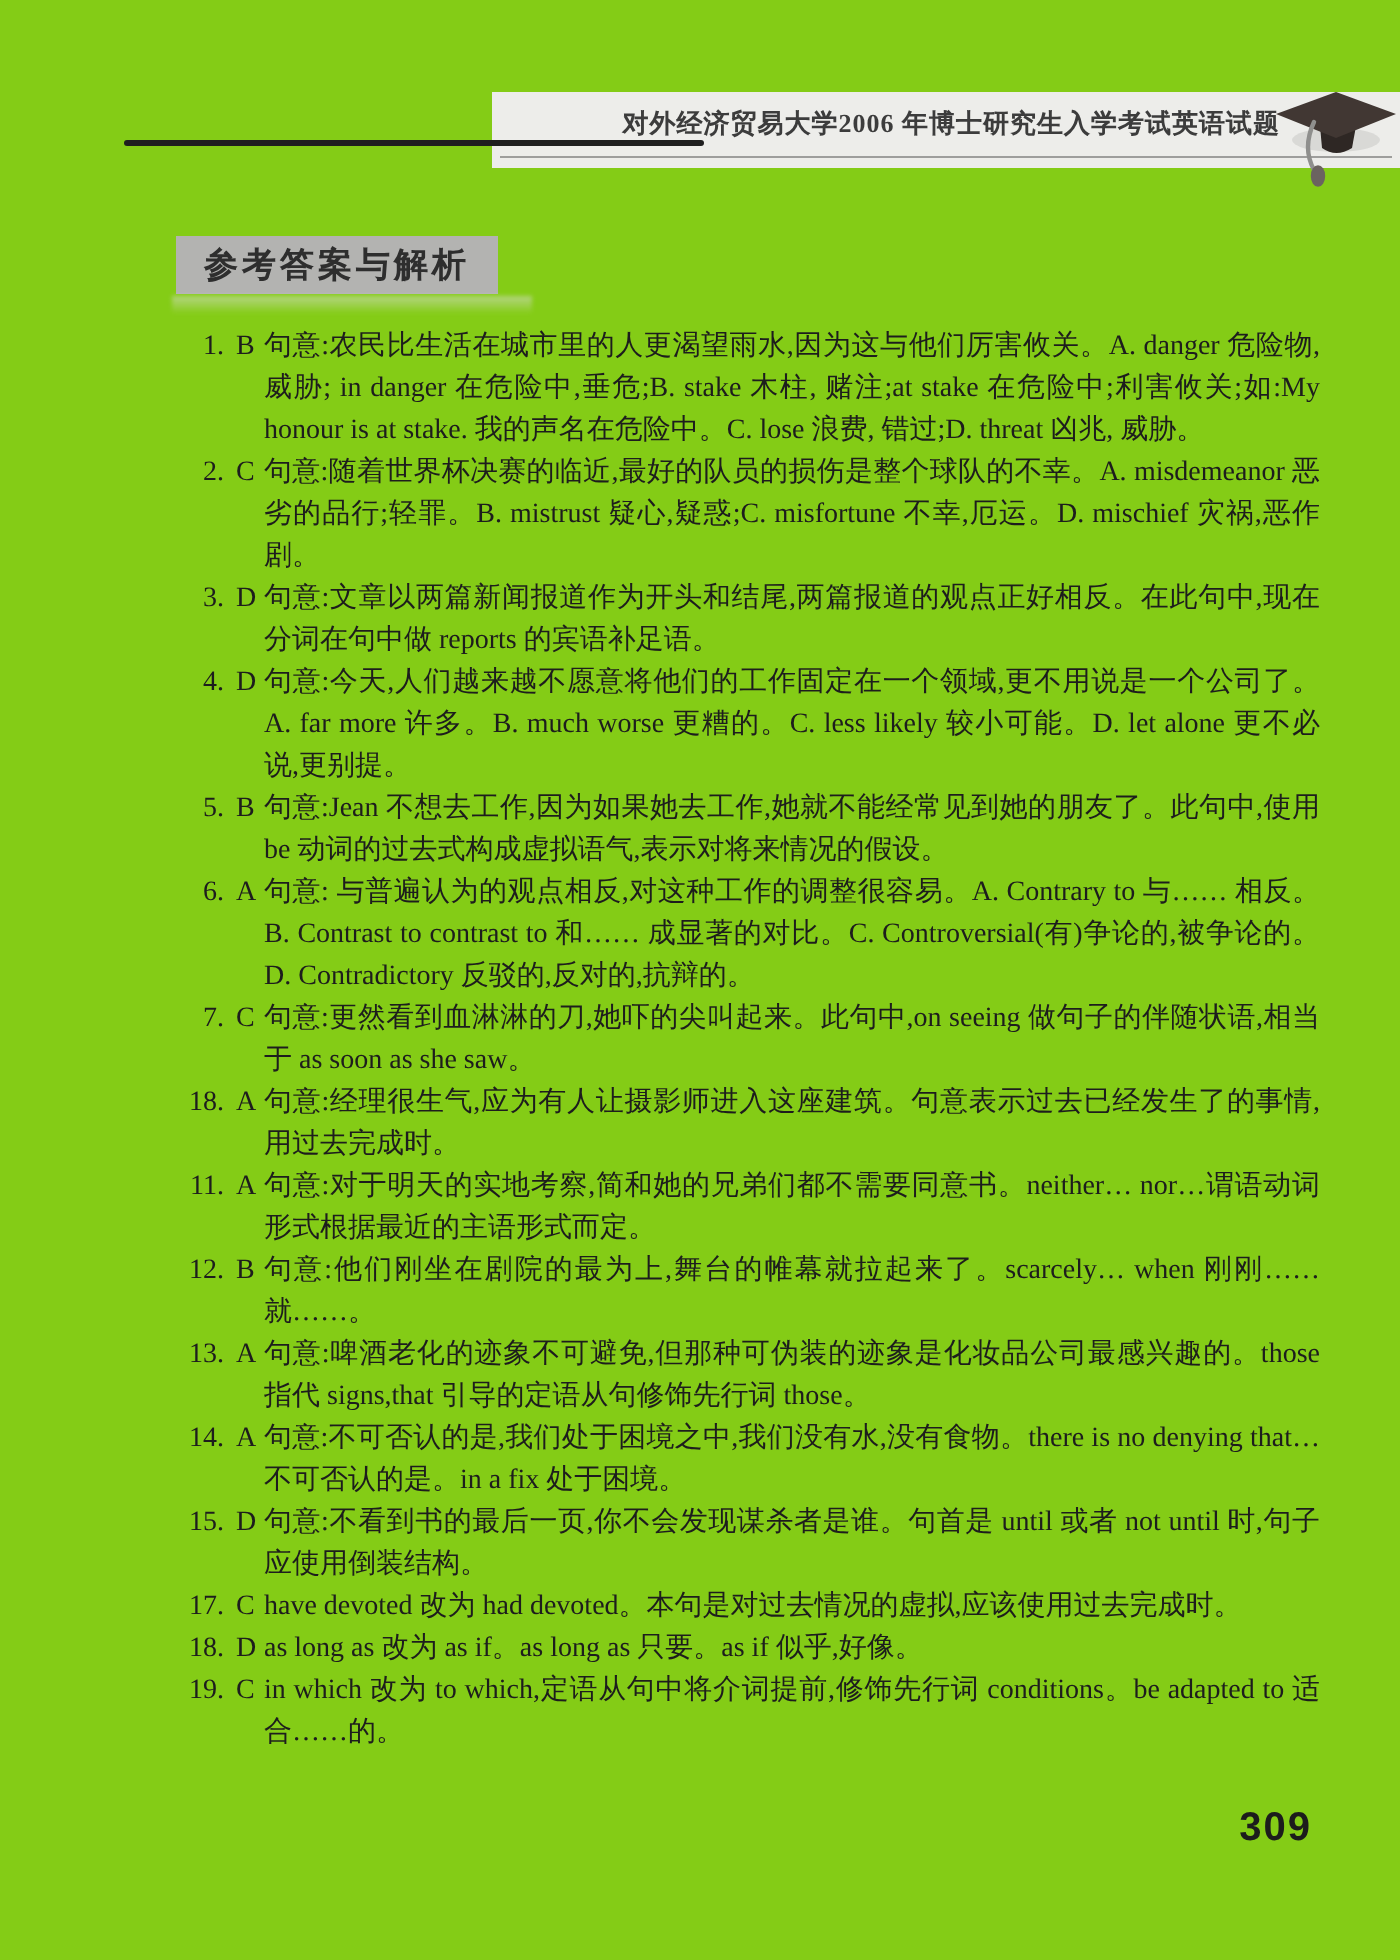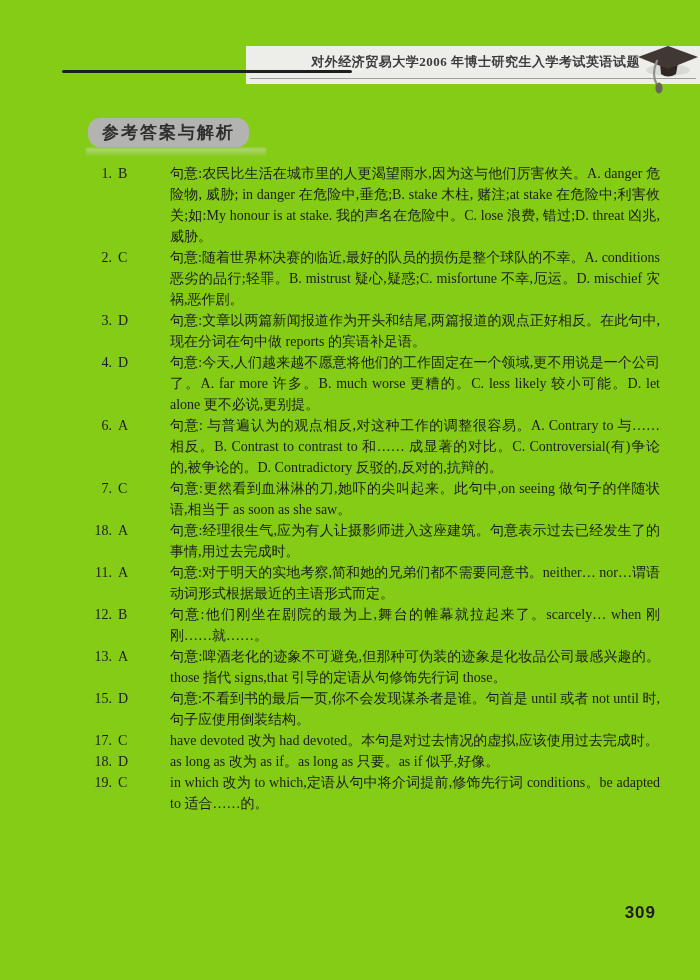--- a/index.html
+++ b/index.html
@@ -24,42 +24,42 @@
     font-size:13px;font-weight:bold;color:#3c3c3c;
     letter-spacing:.5px;white-space:nowrap;
   }
   .header-rule-thin{position:absolute;left:250px;right:4px;top:34px;height:1px;background:#9e9e9c;}
   .cap-icon{position:absolute;right:0;top:0;width:64px;height:52px;}
   
   .badge{
     position:absolute;left:88px;top:118px;
     background:#b3b3b1;color:#2e2e2e;
     font-size:17px;font-weight:bold;letter-spacing:2px;
-    padding:4px 14px;line-height:21px;border-radius:12px;
+    padding:4px 14px;line-height:21px;
   }
   .bleed{
     position:absolute;left:86px;top:148px;width:180px;height:9px;
     background:linear-gradient(to bottom,#dcdcd9,rgba(255,255,255,0));
     opacity:.55;filter:blur(1px);
   }
   
   .answers{
     position:absolute;left:86px;top:163px;right:40px;
     font-size:14px;line-height:21px;color:#1d1d1d;
   }
-  .item{display:flex;align-items:flex-start;gap:38px;}
+  .item{display:flex;align-items:flex-start;}
   .marker{flex:0 0 46px;white-space:nowrap;}
   .m-num{display:inline-block;width:26px;text-align:right;}
   .m-letter{margin-left:6px;}
   .expl{flex:1;text-align:justify;word-break:break-word;}
   
   .page-number{
     position:absolute;right:44px;top:903px;
     font-family:"Liberation Sans","DejaVu Sans",sans-serif;
-    font-size:17px;font-weight:bold;color:#1c1c1c;letter-spacing:1px;
+    font-size:20px;font-weight:bold;color:#1c1c1c;letter-spacing:1px;
   }
 </style>
 </head>
 <body>
 
 <div class="page">
 
   <div class="header">
     <div class="header-band"></div>
     <div class="header-rule-dark"></div>
@@ -78,33 +78,37 @@
   <div class="bleed"></div>
 
   <div class="answers">
     <div class="item">
       <span class="marker"><span class="m-num">1.</span><span class="m-letter">B</span></span>
       <div class="expl">句意:农民比生活在城市里的人更渴望雨水,因为这与他们厉害攸关。A. danger 危险物, 威胁; in danger 在危险中,垂危;B. stake 木柱, 赌注;at stake 在危险中;利害攸关;如:My honour is at stake. 我的声名在危险中。C. lose 浪费, 错过;D. threat 凶兆, 威胁。</div>
     </div>
 
     <div class="item">
       <span class="marker"><span class="m-num">2.</span><span class="m-letter">C</span></span>
-      <div class="expl">句意:随着世界杯决赛的临近,最好的队员的损伤是整个球队的不幸。A. conditions 恶劣的品行;轻罪。B. mistrust 疑心,疑惑;C. misfortune 不幸,厄运。D. mischief 灾祸,恶作剧。</div>
+      <div class="expl">句意:随着世界杯决赛的临近,最好的队员的损伤是整个球队的不幸。A. misdemeanor 恶劣的品行;轻罪。B. mistrust 疑心,疑惑;C. misfortune 不幸,厄运。D. mischief 灾祸,恶作剧。</div>
     </div>
 
     <div class="item">
       <span class="marker"><span class="m-num">3.</span><span class="m-letter">D</span></span>
       <div class="expl">句意:文章以两篇新闻报道作为开头和结尾,两篇报道的观点正好相反。在此句中,现在分词在句中做 reports 的宾语补足语。</div>
     </div>
 
     <div class="item">
       <span class="marker"><span class="m-num">4.</span><span class="m-letter">D</span></span>
       <div class="expl">句意:今天,人们越来越不愿意将他们的工作固定在一个领域,更不用说是一个公司了。A. far more 许多。B. much worse 更糟的。C. less likely 较小可能。D. let alone 更不必说,更别提。</div>
     </div>
 
+    <div class="item">
+      <span class="marker"><span class="m-num">5.</span><span class="m-letter">B</span></span>
+      <div class="expl">句意:Jean 不想去工作,因为如果她去工作,她就不能经常见到她的朋友了。此句中,使用 be 动词的过去式构成虚拟语气,表示对将来情况的假设。</div>
+    </div>
 
     <div class="item">
       <span class="marker"><span class="m-num">6.</span><span class="m-letter">A</span></span>
       <div class="expl">句意: 与普遍认为的观点相反,对这种工作的调整很容易。A. Contrary to 与…… 相反。B. Contrast to contrast to 和…… 成显著的对比。C. Controversial(有)争论的,被争论的。D. Contradictory 反驳的,反对的,抗辩的。</div>
     </div>
 
     <div class="item">
       <span class="marker"><span class="m-num">7.</span><span class="m-letter">C</span></span>
       <div class="expl">句意:更然看到血淋淋的刀,她吓的尖叫起来。此句中,on seeing 做句子的伴随状语,相当于 as soon as she saw。</div>
     </div>
@@ -124,20 +128,24 @@
     <div class="item">
       <span class="marker"><span class="m-num">12.</span><span class="m-letter">B</span></span>
       <div class="expl">句意:他们刚坐在剧院的最为上,舞台的帷幕就拉起来了。scarcely… when 刚刚……就……。</div>
     </div>
 
     <div class="item">
       <span class="marker"><span class="m-num">13.</span><span class="m-letter">A</span></span>
       <div class="expl">句意:啤酒老化的迹象不可避免,但那种可伪装的迹象是化妆品公司最感兴趣的。those 指代 signs,that 引导的定语从句修饰先行词 those。</div>
     </div>
 
+    <div class="item">
+      <span class="marker"><span class="m-num">14.</span><span class="m-letter">A</span></span>
+      <div class="expl">句意:不可否认的是,我们处于困境之中,我们没有水,没有食物。there is no denying that…不可否认的是。in a fix 处于困境。</div>
+    </div>
 
     <div class="item">
       <span class="marker"><span class="m-num">15.</span><span class="m-letter">D</span></span>
       <div class="expl">句意:不看到书的最后一页,你不会发现谋杀者是谁。句首是 until 或者 not until 时,句子应使用倒装结构。</div>
     </div>
 
 
     <div class="item">
       <span class="marker"><span class="m-num">17.</span><span class="m-letter">C</span></span>
       <div class="expl">have devoted 改为 had devoted。本句是对过去情况的虚拟,应该使用过去完成时。</div>

